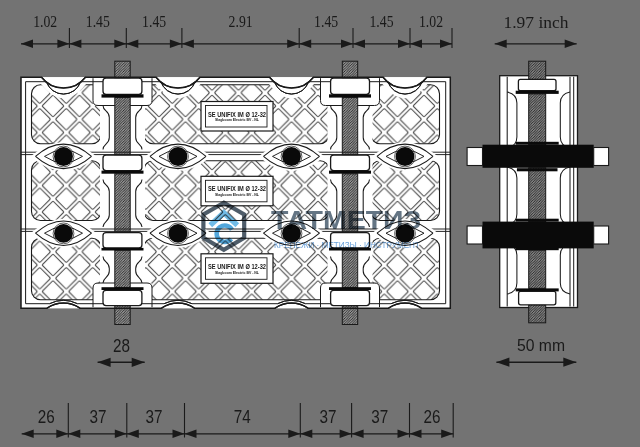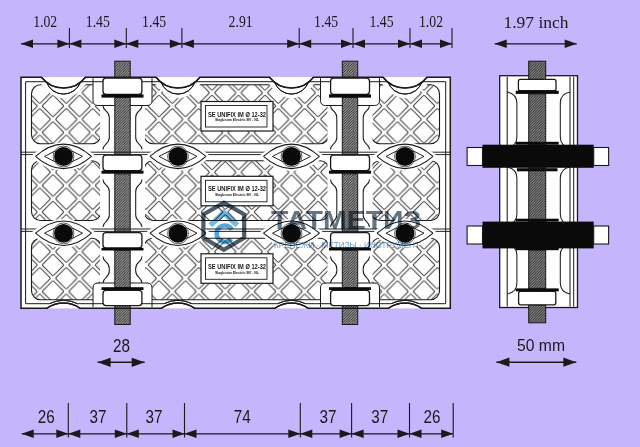--- a/index.html
+++ b/index.html
@@ -1,15 +1,15 @@
 <!DOCTYPE html>
 <html><head><meta charset="utf-8">
 <style>
 html,body{margin:0;padding:0;background:#ffffff;}
-#page{width:640px;height:447px;position:relative;overflow:hidden;background:#c4b5fd;}
+#page{width:640px;height:447px;position:relative;overflow:hidden;background:#737373;}
 </style></head>
 <body>
 <div id="page">
 <svg width="640" height="447" viewBox="0 0 640 447">
 <defs>
         <pattern id="xh" width="26.5" height="26.5" patternUnits="userSpaceOnUse">
           <rect width="26.5" height="26.5" fill="white"></rect>
           <g fill="none" stroke="#2b2b2b" stroke-width="0.95">
             <rect x="-7.78" y="-7.78" width="15.56" height="15.56" rx="1.3" transform="rotate(45 0 0)"></rect>
             <rect x="18.72" y="-7.78" width="15.56" height="15.56" rx="1.3" transform="rotate(45 26.5 0)"></rect>

